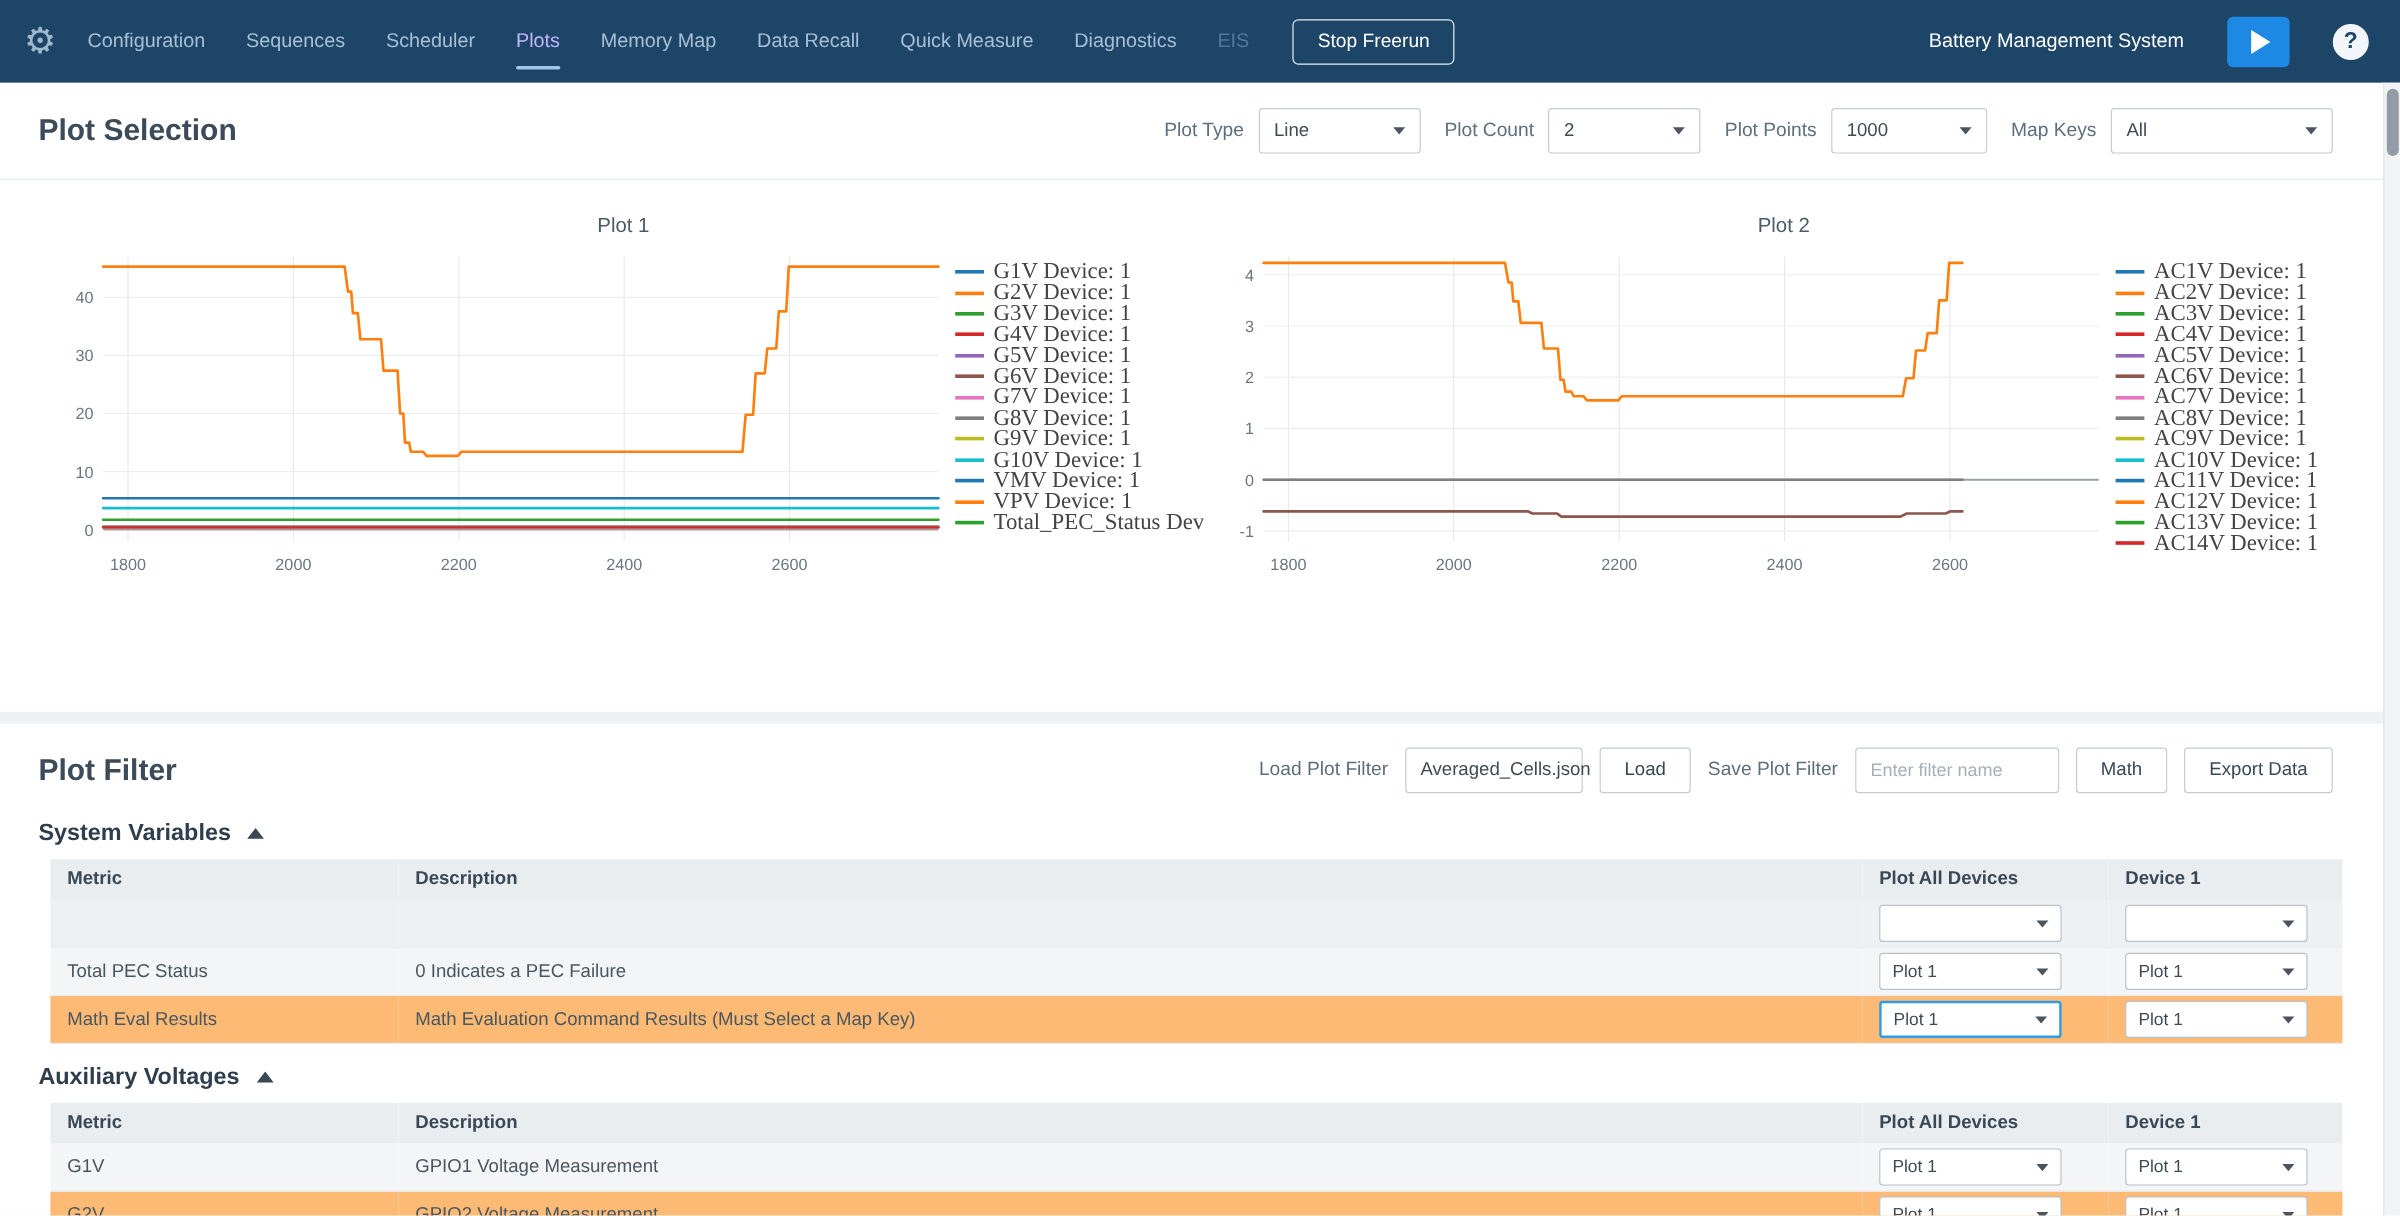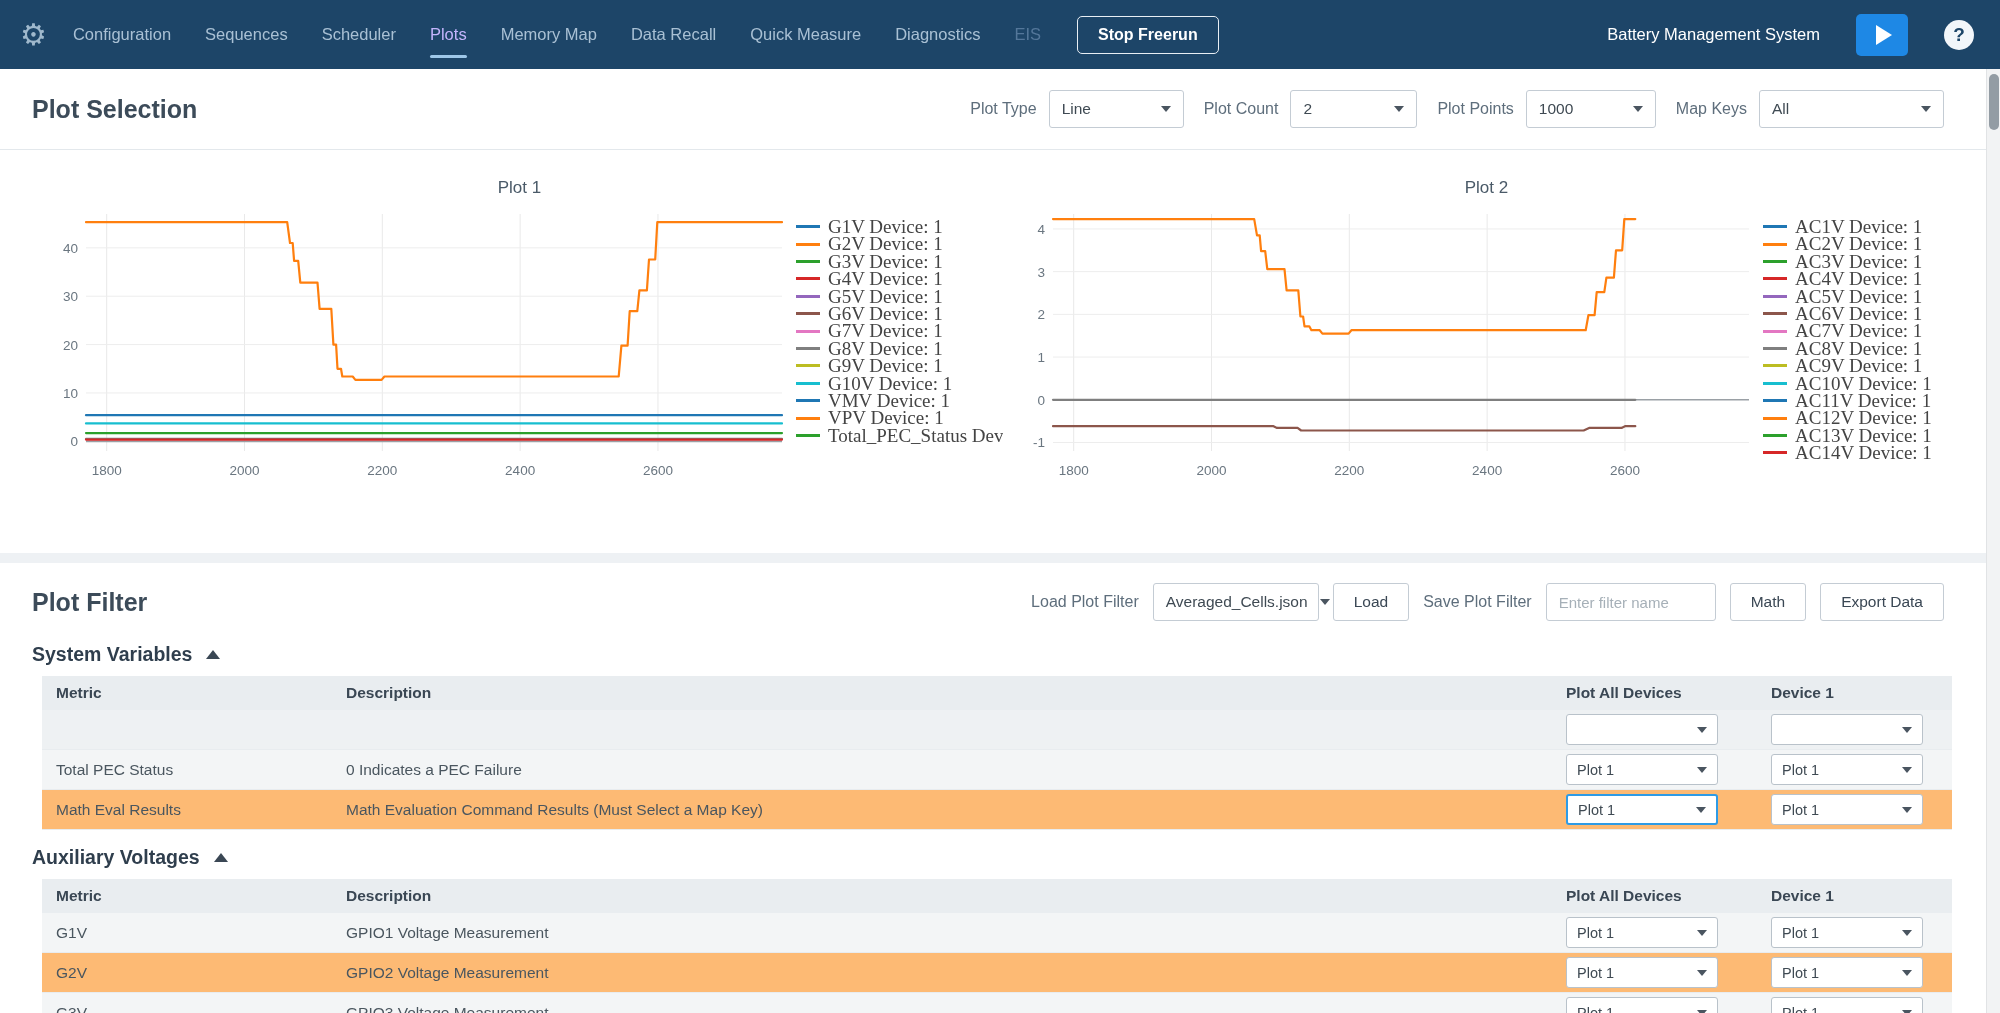--- a/index.html
+++ b/index.html
@@ -13,21 +13,21 @@
     font-family:"Liberation Sans",sans-serif;color:#333;position:relative;
   }
   
   .navbar{height:69px;background:var(--navy);display:flex;align-items:center;padding:0 26px 0 20px;}
   .gear{font-size:30px;color:#9fb8cc;margin-right:24px;cursor:pointer;line-height:1;}
   .nav-items{display:flex;gap:30px;align-items:center;}
   .nav-item{color:#a9c0d4;font-size:16.5px;cursor:pointer;position:relative;padding:8px 2px;white-space:nowrap;}
   .nav-item.active{color:#c4b5fd;}
   .nav-item.active::after{content:'';position:absolute;left:2px;right:2px;bottom:-6px;height:3px;background:#9ec7e8;border-radius:2px;}
   .nav-item.disabled{color:#54779a;}
-  .stop-btn{margin-left:34px;background:transparent;border:1.5px solid #e8eef4;color:#fff;font-size:16px;font-weight:700;
+  .stop-btn{margin-left:34px;background:transparent;border:1.5px solid #e8eef4;color:#fff;font-size:16px;font-weight:400;
     padding:9px 20px;border-radius:5px;cursor:pointer;font-family:inherit;white-space:nowrap;}
   .nav-right{margin-left:auto;display:flex;align-items:center;gap:36px;}
   .brand{color:#fff;font-size:16.5px;white-space:nowrap;}
   .play-btn{width:52px;height:42px;background:var(--blue);border:none;border-radius:5px;display:flex;align-items:center;justify-content:center;cursor:pointer;}
   .play-tri{width:0;height:0;border-left:16px solid #fff;border-top:10px solid transparent;border-bottom:10px solid transparent;margin-left:4px;}
   .help{width:30px;height:30px;border-radius:50%;background:#f2f6fa;color:var(--navy);font-weight:700;font-size:19px;
     display:flex;align-items:center;justify-content:center;cursor:pointer;}
   
   .card{background:#fff;}
   .section-header{display:flex;align-items:center;justify-content:space-between;padding:0 56px 0 32px;height:81px;}
@@ -42,31 +42,31 @@
   .caret{width:0;height:0;border-left:5.5px solid transparent;border-right:5.5px solid transparent;border-top:6.5px solid #4a5560;flex:0 0 auto;}
   
   .charts{display:flex;padding:28px 30px 0 36px;}
   .chart-block{width:50%;}
   .chart-title{text-align:center;font-size:17px;color:#4a5a68;margin-bottom:6px;}
   .chart-row{display:flex;}
   svg.chart{flex:0 0 auto;background:#fff;}
   .legend{width:200px;padding-top:14px;}
   .legend-item{display:flex;align-items:center;gap:8px;font-size:19px;color:#444;line-height:17.4px;cursor:pointer;white-space:nowrap;font-family:Liberation Serif, serif;}
   .sw{width:24px;height:3px;flex:0 0 auto;}
-  .plot-selection-card{padding-bottom:64px;}
+  .plot-selection-card{padding-bottom:104px;}
   
   .plot-filter-card{margin-top:10px;min-height:470px;}
   .plot-filter-card .section-header{height:64px;padding-top:14px;}
   .filter-controls{display:flex;align-items:center;gap:14px;}
   .filter-controls button{background:#fff;border:1px solid var(--border);border-radius:3px;height:38px;padding:0 20px;
     font-size:15.5px;color:#3a4754;font-family:inherit;cursor:pointer;font-weight:500;}
   .filter-controls input{border:1px solid var(--border);border-radius:3px;height:38px;width:170px;padding:0 12px;
     font-size:15px;color:#3f4a53;font-family:inherit;}
   .filter-controls input::placeholder{color:#a6b0b8;}
-  .dd-wide{width:166px;}
+  .dd-wide{width:148px;}
   
   .tsection{padding:0 48px 0 32px;}
   .tsec-head{display:flex;align-items:center;margin:16px 0 10px 0;}
   .tsec-title{font-size:19.5px;font-weight:700;color:#2f3e4d;}
   .collapse-caret{width:0;height:0;border-left:7px solid transparent;border-right:7px solid transparent;
     border-bottom:9px solid #3a4754;margin-left:14px;cursor:pointer;}
   table{width:calc(100% - 10px);margin-left:10px;border-collapse:collapse;}
   th{background:#e9edf0;font-size:15.5px;color:#3a4754;text-align:left;font-weight:700;padding:8px 14px;height:34px;}
   td{font-size:15.5px;color:#4a565f;padding:4px 14px;height:37px;border-bottom:1px solid #e8ecef;}
   tr.filter-row td{background:#eef1f3;}

